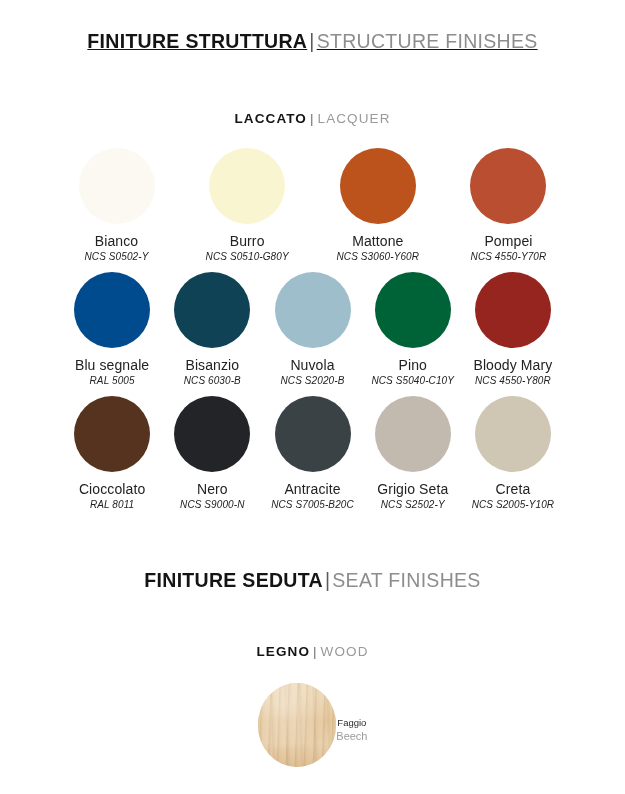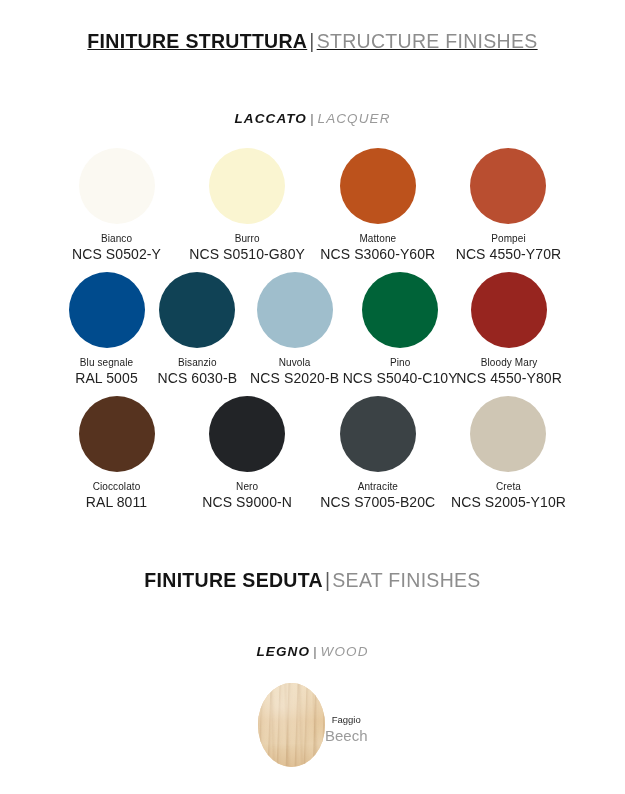--- a/index.html
+++ b/index.html
@@ -43,21 +43,20 @@
     padding: 0 2px;
   }
 
   .group-title {
     text-align: center;
     font-size: 13.5px;
     font-weight: 700;
     letter-spacing: 1.1px;
     color: #141414;
     white-space: nowrap;
-    font-style: italic;
   }
   .group-title .light {
     font-weight: 400;
     color: #9a9a9a;
   }
   .group-title .sep {
     font-weight: 400;
     color: #6e6e6e;
     padding: 0 3px;
   }
@@ -91,30 +90,31 @@
     border-radius: 50%;
     flex: none;
   }
 
   .swatch-labels {
     margin-top: 9px;
     text-align: center;
     line-height: 1.25;
   }
   .swatch-name {
+    font-size: 14px;
+    color: #222222;
+    letter-spacing: 0.1px;
+    white-space: nowrap;
+  }
+  .swatch-code {
     font-size: 10px;
     color: #222222;
     letter-spacing: 0.1px;
     white-space: nowrap;
-  }
-  .swatch-code {
-    font-size: 14px;
-    color: #222222;
-    letter-spacing: 0.1px;
-    white-space: nowrap;
+    font-style: italic;
   }
 
   
   #seat-title { margin-top: 58px; }
   #wood-title { margin-top: 52px; }
 
   .wood-wrap {
     margin-top: 24px;
     display: flex;
     justify-content: center;
@@ -162,21 +162,21 @@
   .wood-labels {
     margin-top: 10px;
     text-align: center;
     line-height: 1.3;
   }
   .wood-name {
     font-size: 9.5px;
     color: #2a2a2a;
   }
   .wood-sub {
-    font-size: 15px;
+    font-size: 11px;
     color: #9b9b9b;
   }
 </style>
 </head>
 <body>
 
 <div class="page">
 
   <div class="section-title" id="structure-title">
     <span>FINITURE STRUTTURA</span><span class="sep">|</span><span class="light">STRUCTURE FINISHES</span>
@@ -267,20 +267,27 @@
           <div class="swatch-labels">
             <div class="swatch-name">Nero</div>
             <div class="swatch-code">NCS S9000-N</div>
           </div>
         </div>
         <div class="swatch-cell">
           <div class="swatch-dot" style="background: rgb(59, 66, 69);"></div>
           <div class="swatch-labels">
             <div class="swatch-name">Antracite</div>
             <div class="swatch-code">NCS S7005-B20C</div>
+          </div>
+        </div>
+        <div class="swatch-cell">
+          <div class="swatch-dot" style="background: rgb(194, 186, 174);"></div>
+          <div class="swatch-labels">
+            <div class="swatch-name">Grigio Seta</div>
+            <div class="swatch-code">NCS S2502-Y</div>
           </div>
         </div>
         <div class="swatch-cell">
           <div class="swatch-dot" style="background: rgb(207, 198, 180);"></div>
           <div class="swatch-labels">
             <div class="swatch-name">Creta</div>
             <div class="swatch-code">NCS S2005-Y10R</div>
           </div>
         </div>
       </div>

